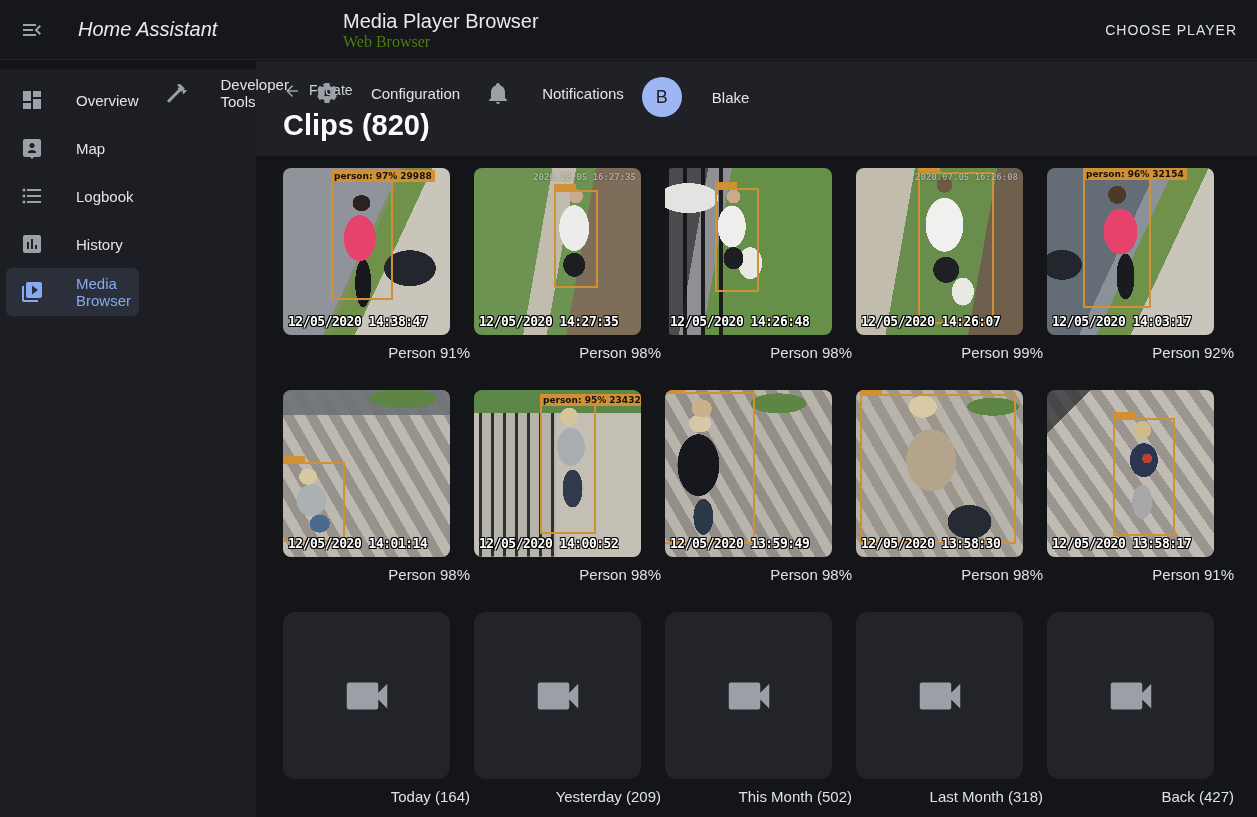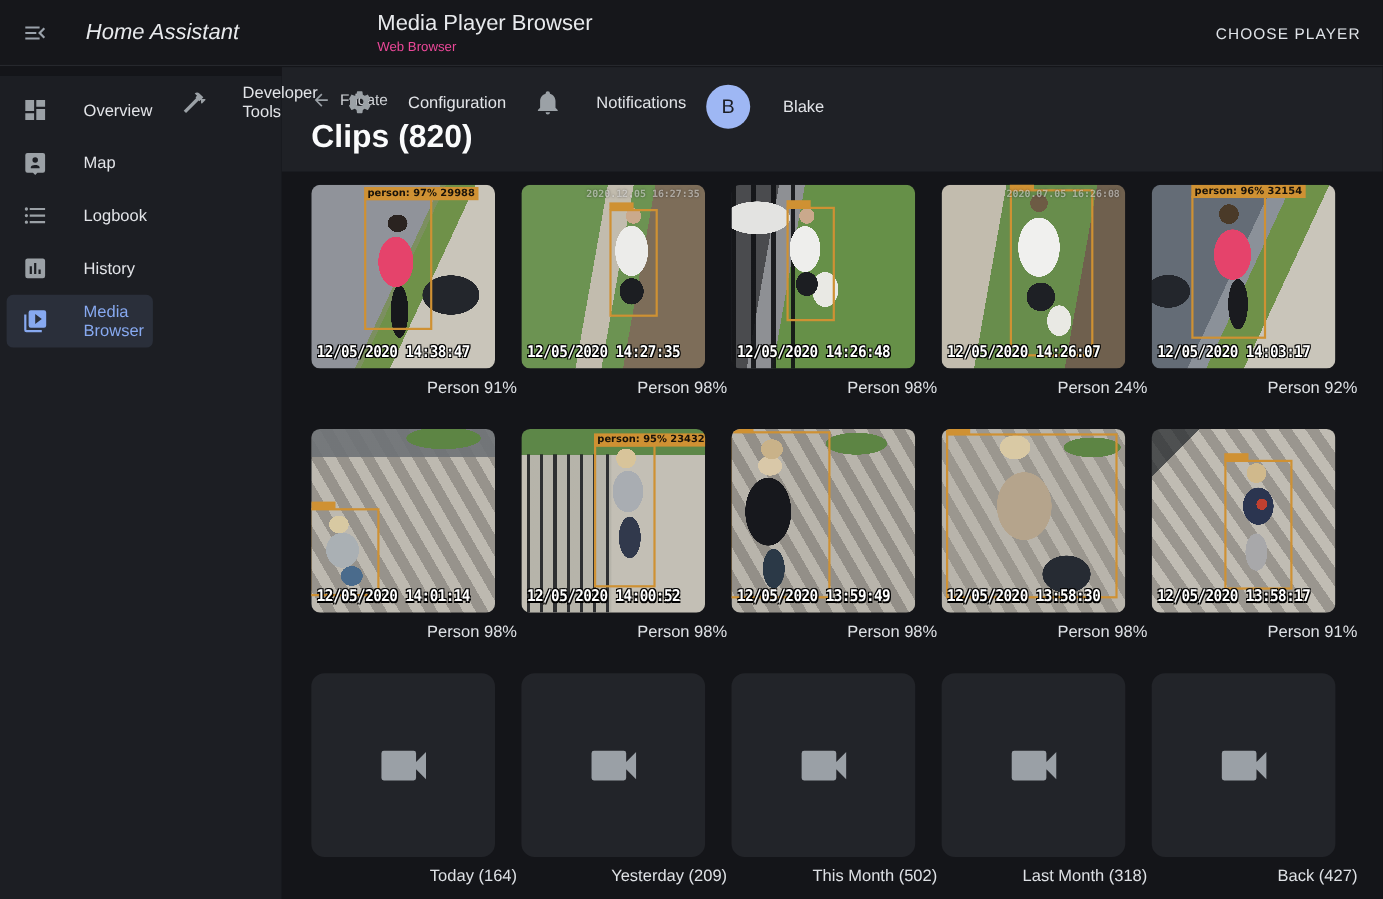--- a/index.html
+++ b/index.html
@@ -9,21 +9,21 @@
   
   .topbar { position:absolute; left:0; top:0; width:1257px; height:60px;
             background:#16171b; display:flex; align-items:center; z-index:5;
             border-bottom:1px solid #26282d; }
   .topbar-left { width:256px; display:flex; align-items:center; flex:0 0 auto;font-style:italic; }
   .menu-btn { width:48px; height:48px; margin-left:8px; display:flex; align-items:center;
               justify-content:center; color:#9aa2ab; cursor:pointer; }
   .app-title { color:#e8eaed; font-size:20px; margin-left:22px; white-space:nowrap; }
   .panel-head { margin-left:87px; display:flex; flex-direction:column; }
   .panel-title { color:#e8eaed; font-size:20px; line-height:24px; }
-  .panel-sub { color:#ec4899; font-size:12px; line-height:18px; }
+  .panel-sub { color:#4d7c0f; font-size:16px; line-height:18px;font-family:Liberation Serif, serif; }
   .topbar-spacer { flex:1; }
   .choose-player { color:#dfe3e8; font-size:14px; font-weight:500; letter-spacing:1px;
                    padding:10px 20px; cursor:pointer; white-space:nowrap; }
 
   
   .sidebar { position:absolute; left:0; top:69px; width:256px; height:756px;
              background:#1c1e23; display:flex; flex-direction:row; z-index:4; }
   .nav-top { padding-top:7px; }
   .nav-item { height:48px; margin:0 6px; display:flex; align-items:center;
               border-radius:6px; cursor:pointer; color:#e2e4e8; }
@@ -291,21 +291,21 @@
     <div class="caption">Person 98%</div>
   </div>
       <div class="cell clip scene-4">
     <div class="thumb">
       <div class="bbox">
         <span class="bbox-label mini"></span>
       </div>
       <span class="osd">2020.07.05 16:26:08</span>
       <span class="ts">12/05/2020 14:26:07</span>
     </div>
-    <div class="caption">Person 24%</div>
+    <div class="caption">Person 99%</div>
   </div>
       <div class="cell clip scene-5">
     <div class="thumb">
       <div class="bbox">
         <span class="bbox-label">person: 96% 32154</span>
       </div>
 
       <span class="ts">12/05/2020 14:03:17</span>
     </div>
     <div class="caption">Person 92%</div>

